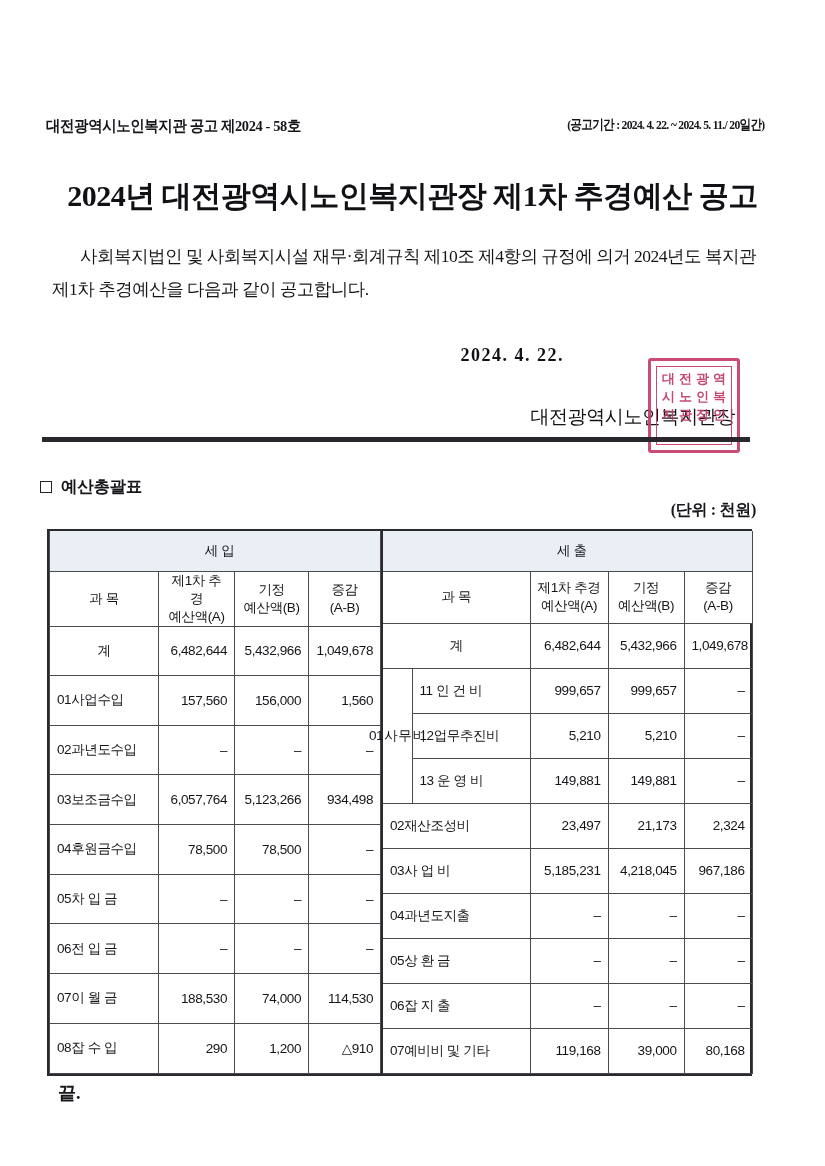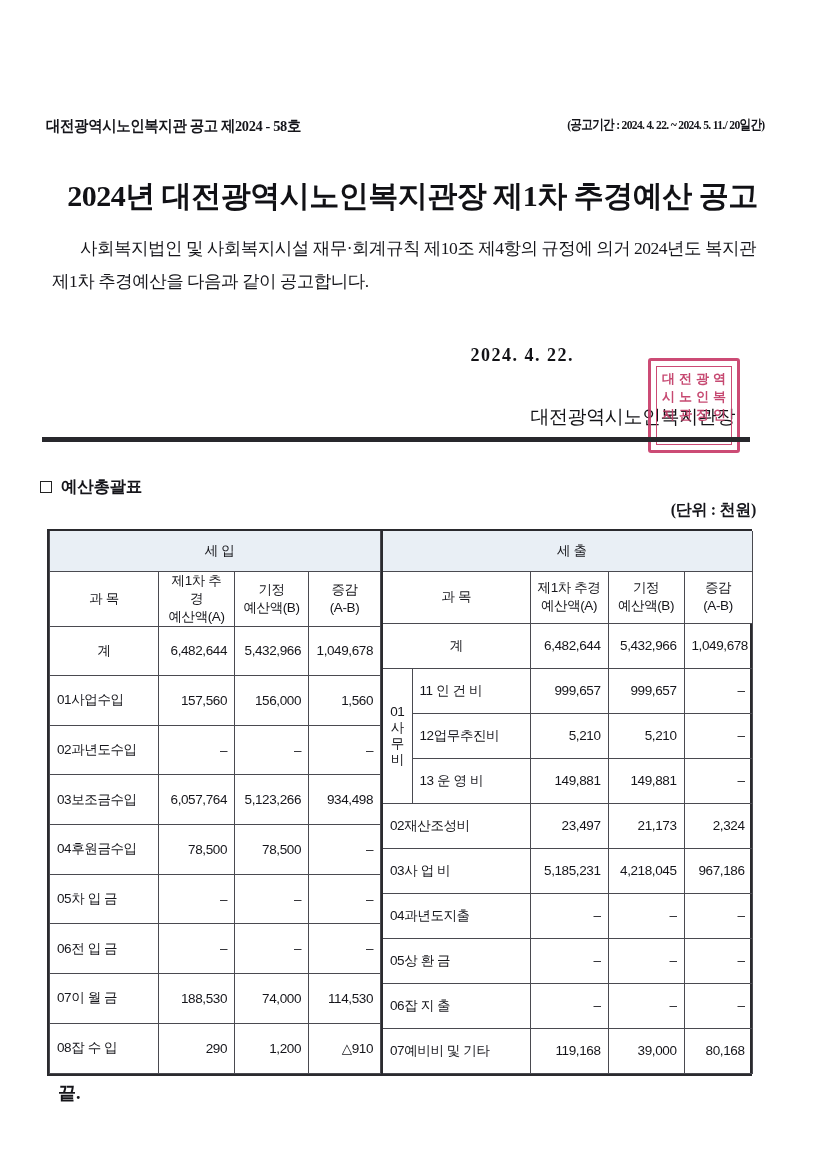--- a/index.html
+++ b/index.html
@@ -63,35 +63,35 @@
     font-size: 30px;
     font-weight: 700;
     letter-spacing: -0.5px;
     color: #111115;
     font-family: "Liberation Serif", serif;
   }
 
   
   .body-text {
     position: absolute;
-    top: 232px;
+    top: 240px;
     left: 52px;
     width: 712px;
     font-size: 17.5px;
     line-height: 33px;
     letter-spacing: -0.5px;
     text-indent: 28px;
     color: #15151a;
   }
 
   
   .sign-date {
     position: absolute;
     top: 345px;
-    left: 14px;
+    left: 4px;
     width: 560px;
     text-align: right;
     font-size: 18px;
     font-weight: 700;
     letter-spacing: 1.5px;
     color: #121216;
   }
 
   
   .signer-line {
@@ -249,21 +249,21 @@
   .vertical-merge {
     text-align: center;
     vertical-align: middle;
     padding: 2px 0;
     width: 30px;
     line-height: 15px;
     font-size: 13px;
   }
   .vertical-merge .v-stack {
     display: flex;
-    flex-direction: column;
+    flex-direction: row;
     align-items: center;
     justify-content: center;
     gap: 1px;
   }
 
   .spaced-name {
     letter-spacing: 2.2px;
     margin-top: 42px;
   }
 

